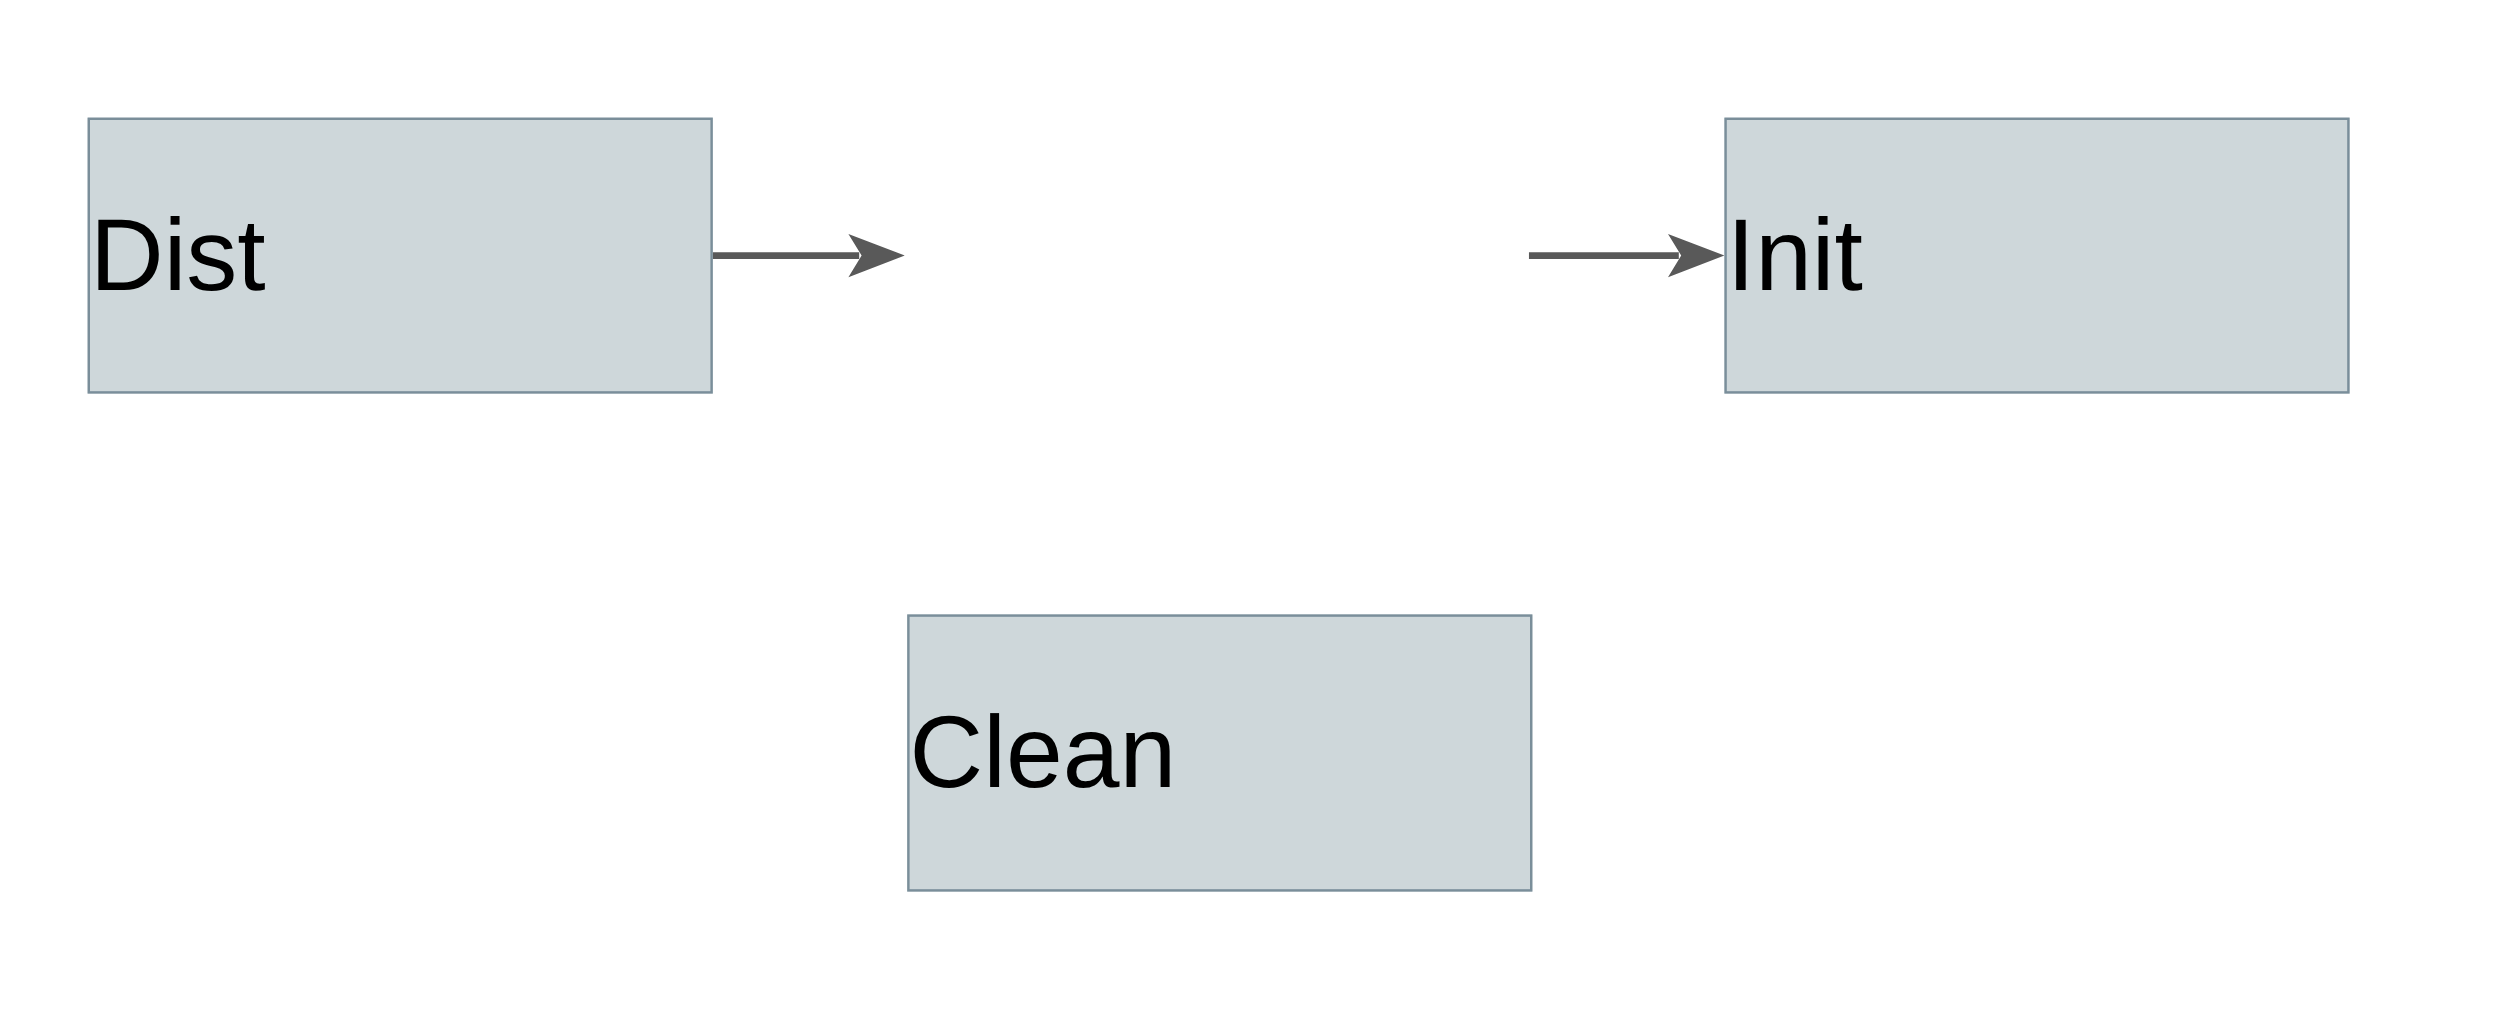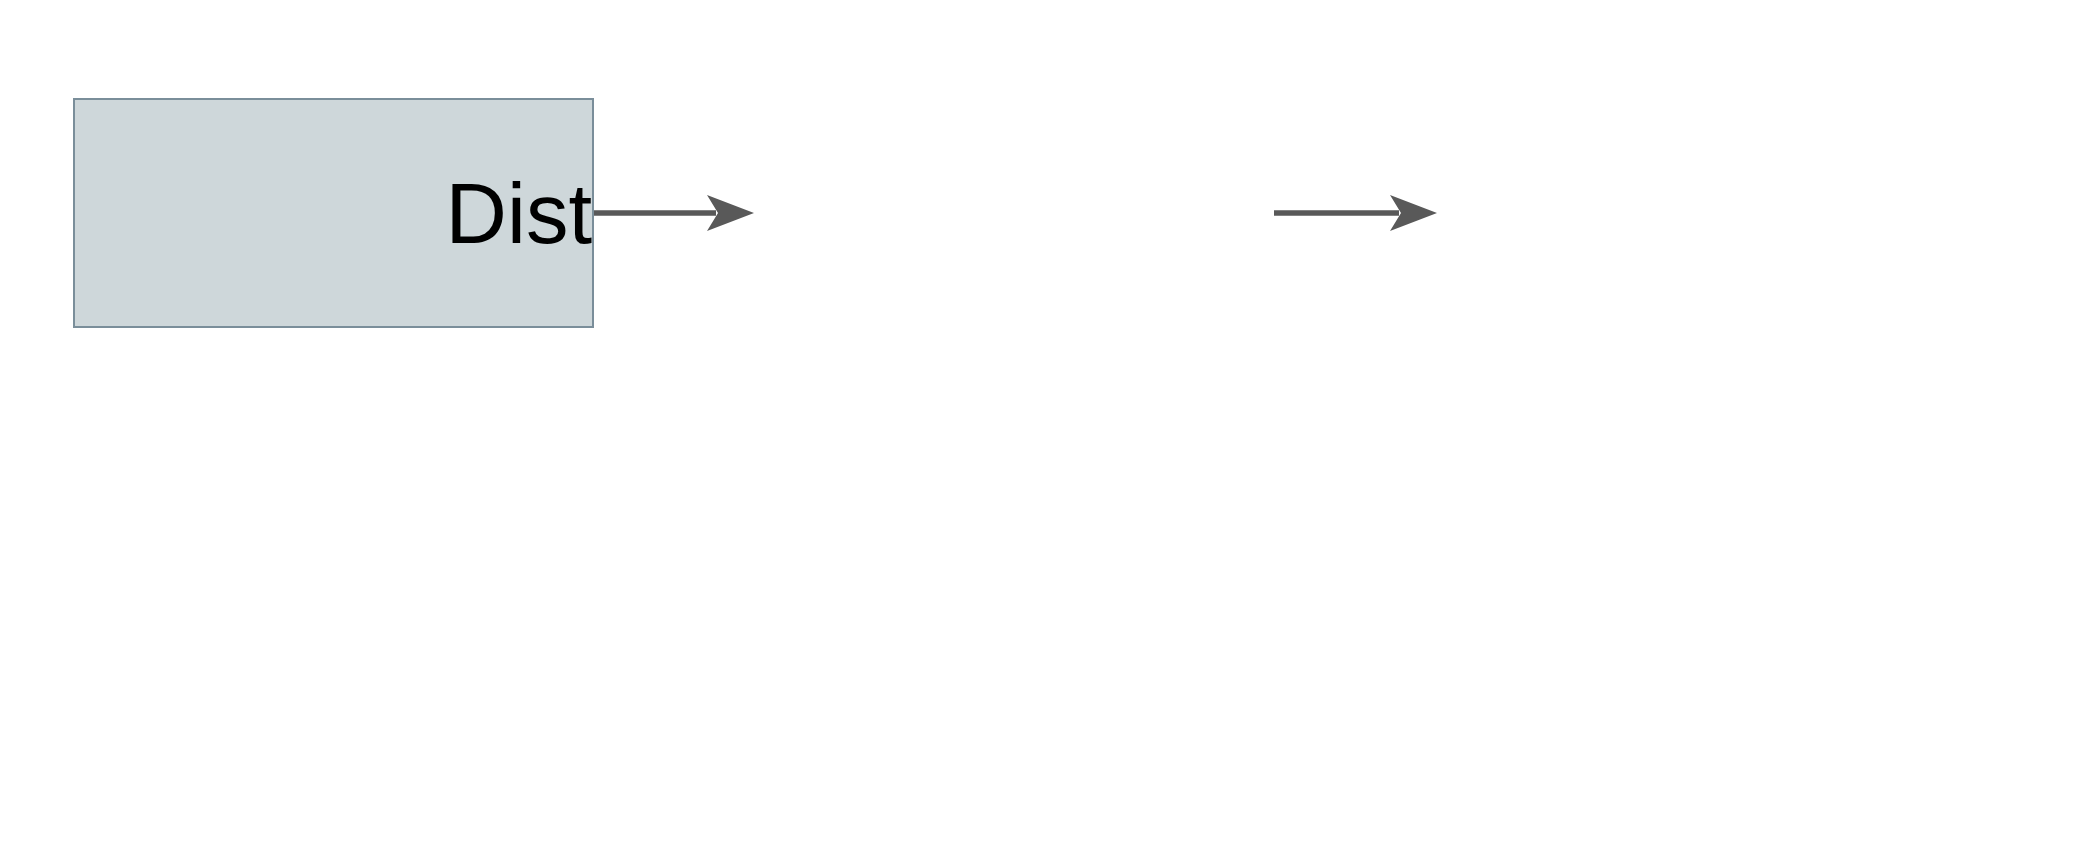--- a/index.html
+++ b/index.html
@@ -22,21 +22,21 @@
     overflow: hidden;
   }
   .node {
     position: absolute;
     width: 521px;
     height: 230px;
     background: var(--node-fill);
     border: 2px solid var(--node-border);
     display: flex;
     align-items: center;
-    justify-content: flex-end;
+    justify-content: flex-start;
   }
   .node-label {
     font-size: 85px;
     line-height: 1;
     color: var(--text);
     white-space: nowrap;
   }
   .node-dist    { left: 73px;   top: 98px;  }
   .node-compile { left: 754px;  top: 98px;  }
   .node-init    { left: 1437px; top: 98px;  }
@@ -65,15 +65,21 @@
     <line x1="0" y1="28" x2="122" y2="28"></line>
     <path d="M160,28 L113,10 L124,28 L113,46 Z"></path>
   </svg>
 
 
   <svg class="arrow arrow-2" viewBox="0 0 163 56" xmlns="http://www.w3.org/2000/svg" preserveAspectRatio="none">
     <line x1="0" y1="28" x2="125" y2="28"></line>
     <path d="M163,28 L116,10 L127,28 L116,46 Z"></path>
   </svg>
 
+  <div class="node node-init">
+    <span class="node-label">Init</span>
+  </div>
 
+  <div class="node node-clean">
+    <span class="node-label">Clean</span>
+  </div>
 
 </div>
 
 </body></html>

